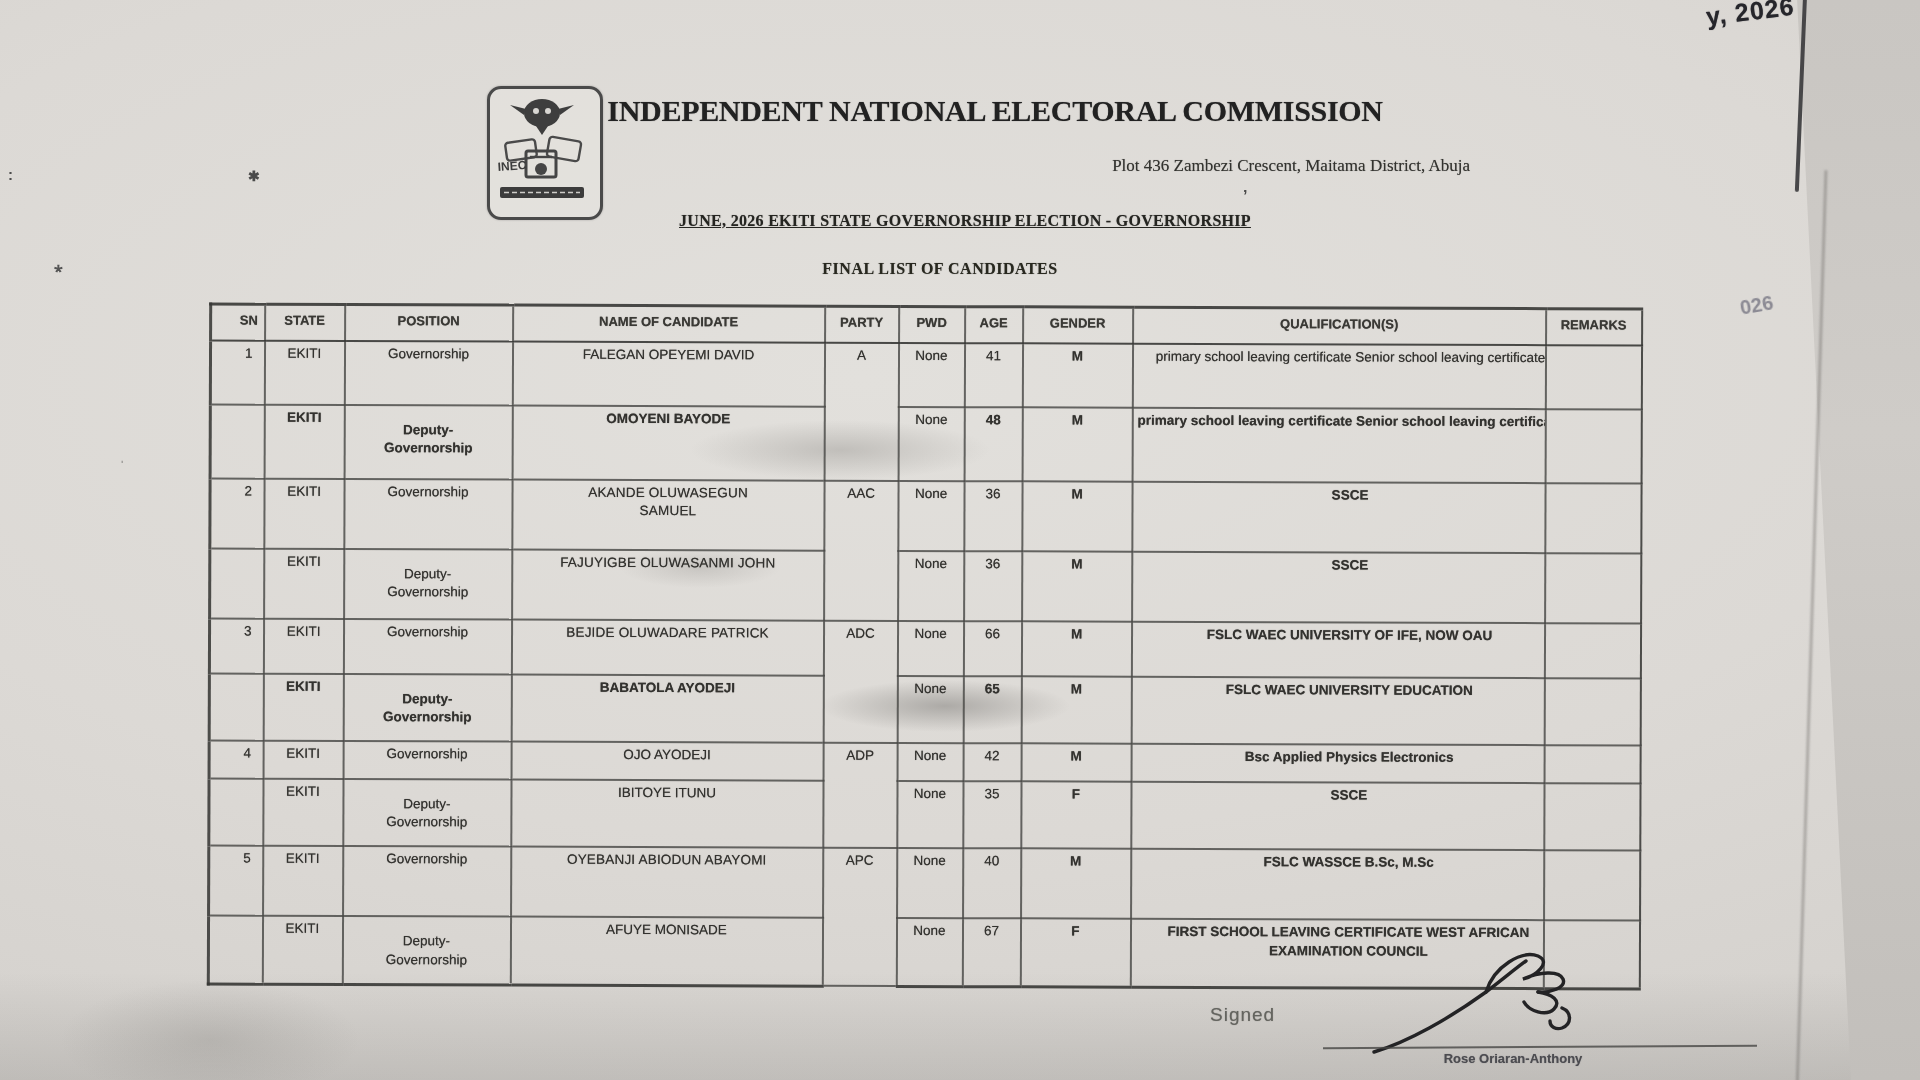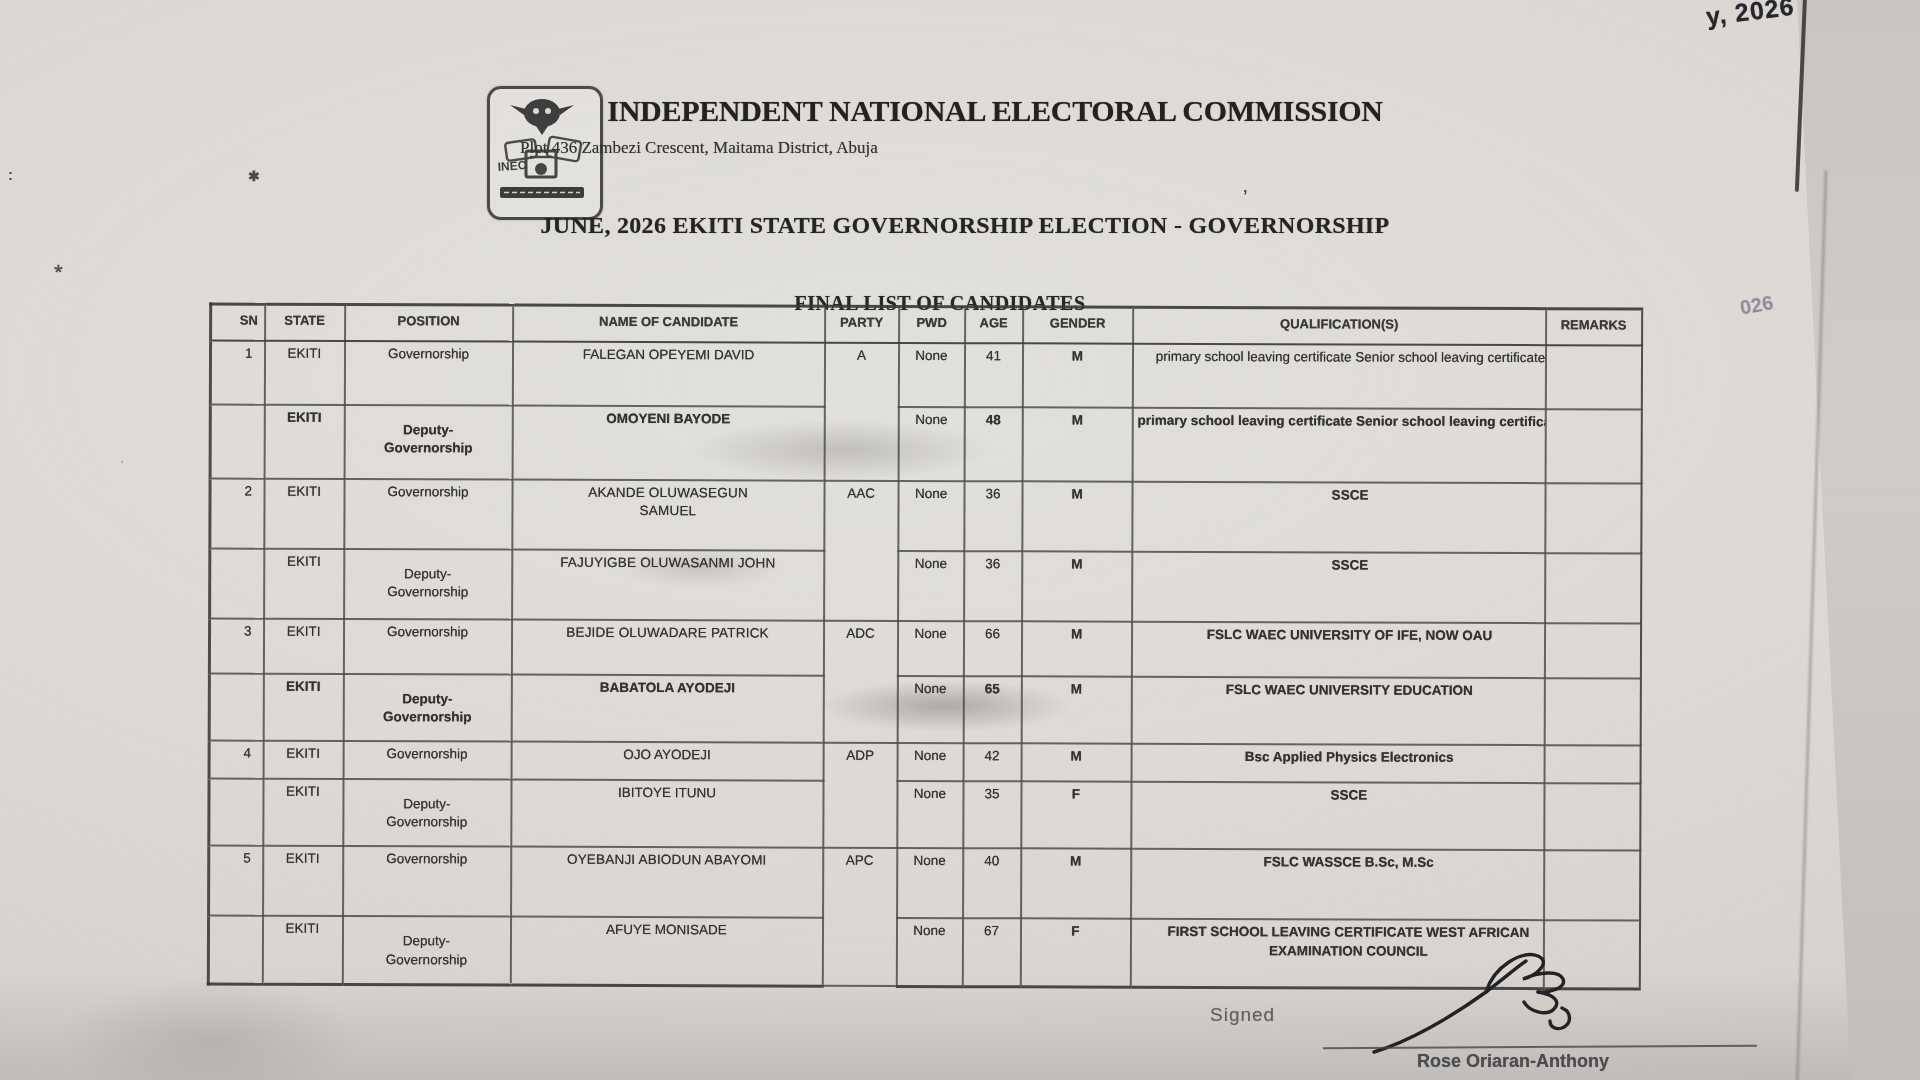--- a/index.html
+++ b/index.html
@@ -59,33 +59,33 @@
     border:3px solid #4a4a4a;border-radius:14px;
     background:rgba(232,230,226,.45);
     box-shadow:0 0 2px rgba(70,70,70,.4);
   }
   .org-name{
     position:absolute;left:520px;top:94px;width:950px;text-align:center;
     font-family:"Liberation Serif",serif;font-weight:700;font-size:30px;
     color:#222;letter-spacing:-.3px;text-shadow:0 0 1px rgba(30,30,30,.55);
   }
   .org-address{
-    position:absolute;left:520px;top:138px;width:950px;text-align:left;
+    position:absolute;left:520px;top:156px;width:950px;text-align:right;
     font-family:"Liberation Serif",serif;font-size:17px;color:#33332f;
     text-shadow:0 0 .8px rgba(40,40,40,.5);
   }
   .election-title{
     position:absolute;left:340px;top:212px;width:1250px;text-align:center;
-    font-family:"Liberation Serif",serif;font-weight:700;font-size:24px;
-    color:#252521;letter-spacing:.3px;text-shadow:0 0 1px rgba(30,30,30,.5);
+    font-family:"Liberation Serif",serif;font-weight:700;font-size:16px;
+    color:#252521;letter-spacing:.3px;text-shadow:0 0 1px rgba(30,30,30,.5);text-decoration:underline;
   }
   .list-title{
     position:absolute;left:340px;top:260px;width:1200px;text-align:center;
-    font-family:"Liberation Serif",serif;font-weight:700;font-size:20px;
-    color:#28281f;letter-spacing:.5px;text-shadow:0 0 1px rgba(30,30,30,.5);margin-top:32px;
+    font-family:"Liberation Serif",serif;font-weight:700;font-size:16px;
+    color:#28281f;letter-spacing:.5px;text-shadow:0 0 1px rgba(30,30,30,.5);
   }
   
   .tbl-wrap{position:absolute;left:208px;top:305px;transform:rotate(.2deg);}
   table.cand{
     border-collapse:collapse;table-layout:fixed;width:1431px;
     font-family:"Liberation Sans",sans-serif;font-size:13.5px;color:#33322f;
   }
   table.cand td,table.cand th{
     border:2px solid rgba(72,72,70,.82);
     vertical-align:top;text-align:center;padding:3px 2px 2px;
@@ -112,21 +112,21 @@
     position:absolute;left:1210px;top:1004px;
     font-size:19px;color:#64645f;letter-spacing:1px;
     text-shadow:0 0 1px rgba(90,90,85,.6);
   }
   .sig-line{
     position:absolute;left:1323px;top:1046px;width:434px;height:2px;
     background:rgba(70,70,68,.8);transform:rotate(-.3deg);
   }
   .sig-name{
     position:absolute;left:1358px;top:1051px;width:310px;text-align:center;
-    font-size:18px;font-weight:700;color:#4c4c50;
+    font-size:13px;font-weight:700;color:#4c4c50;
     text-shadow:0 0 1px rgba(70,70,80,.55);filter:blur(.2px);
   }
   .sig-svg{position:absolute;left:1366px;top:946px;}
 </style>
 </head>
 <body>
 
 <div class="paper">
 
   <div class="under-page"></div>

